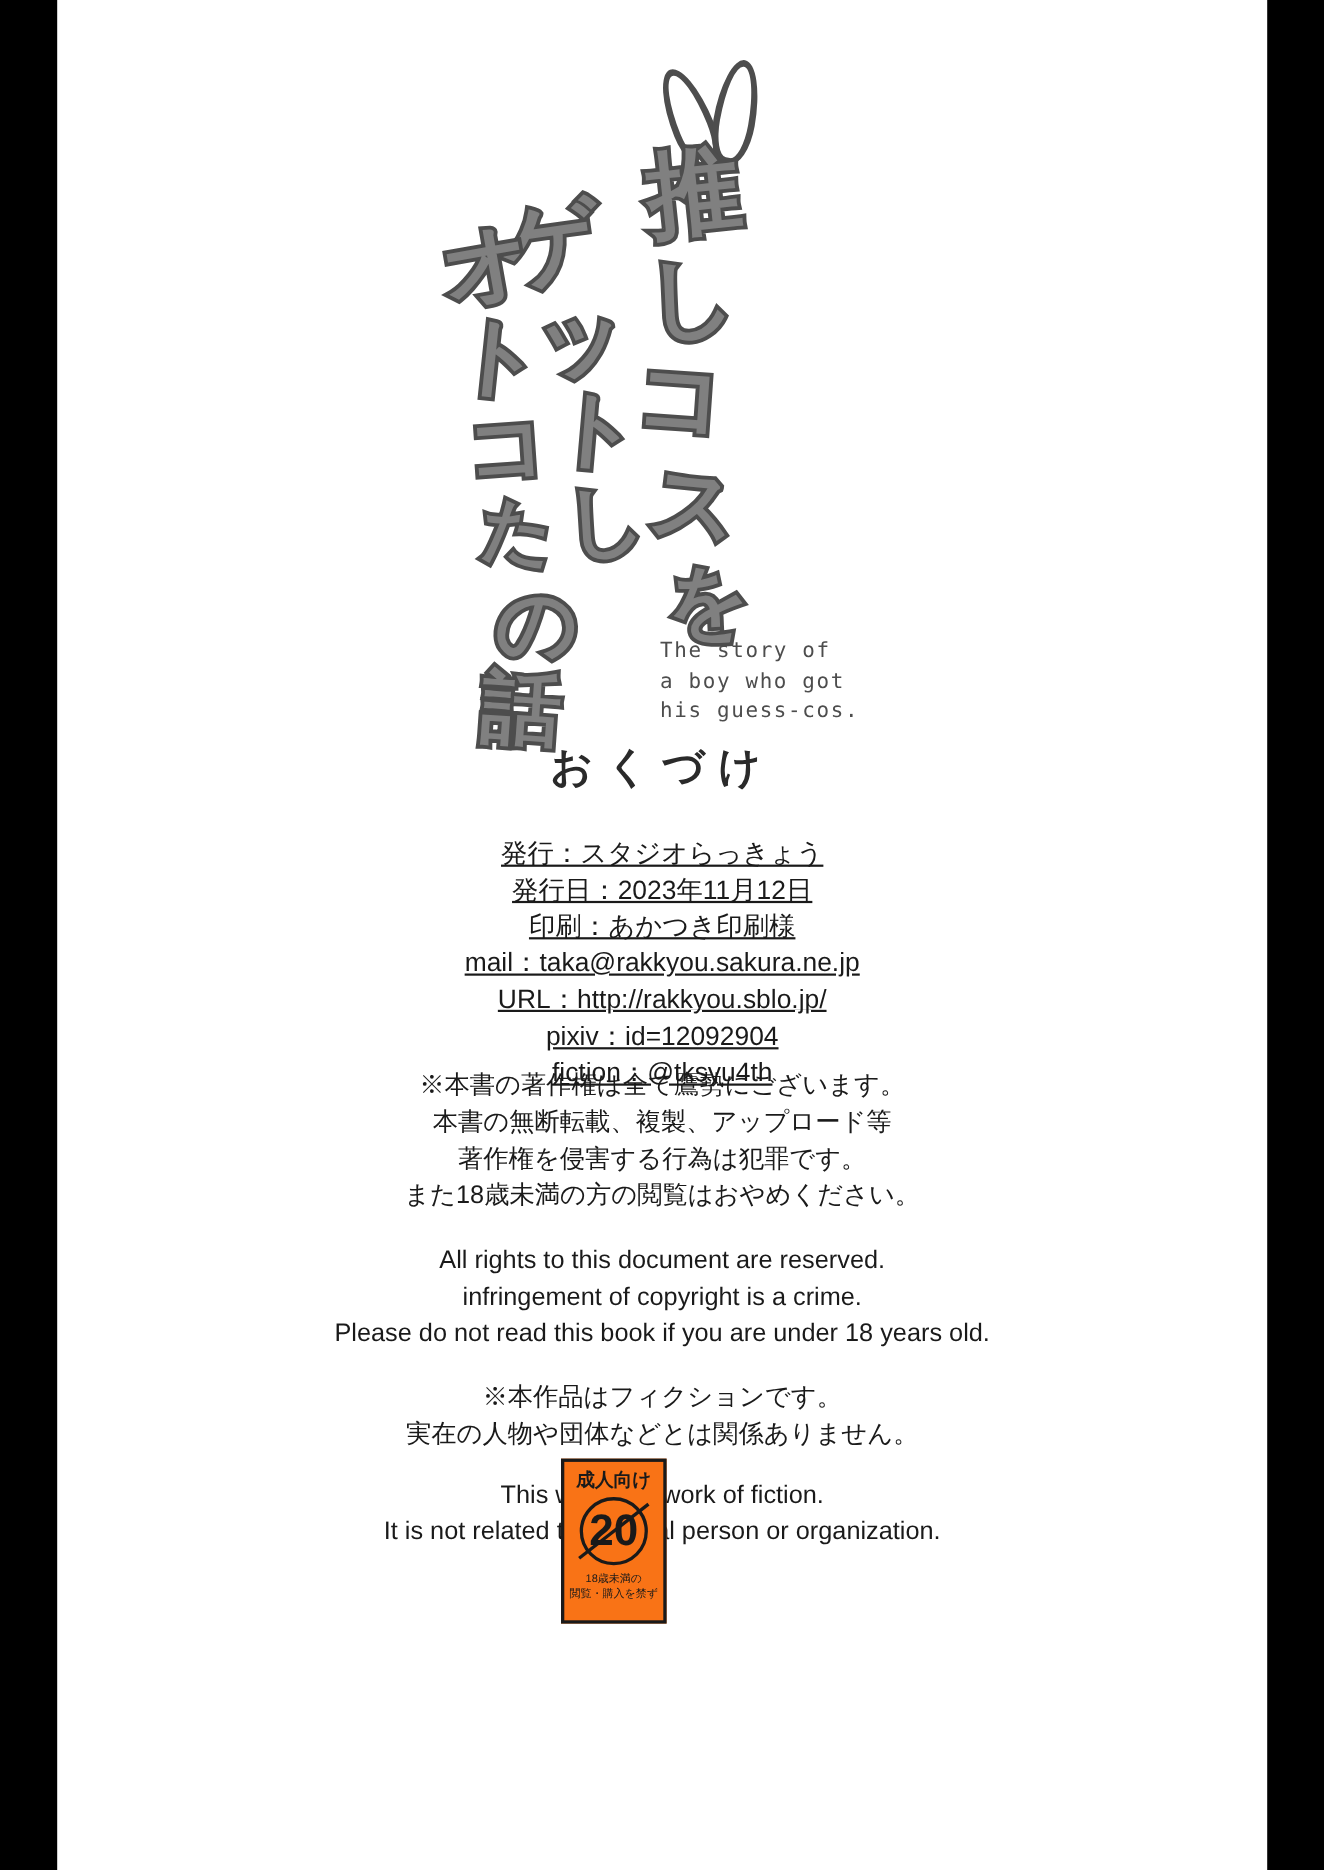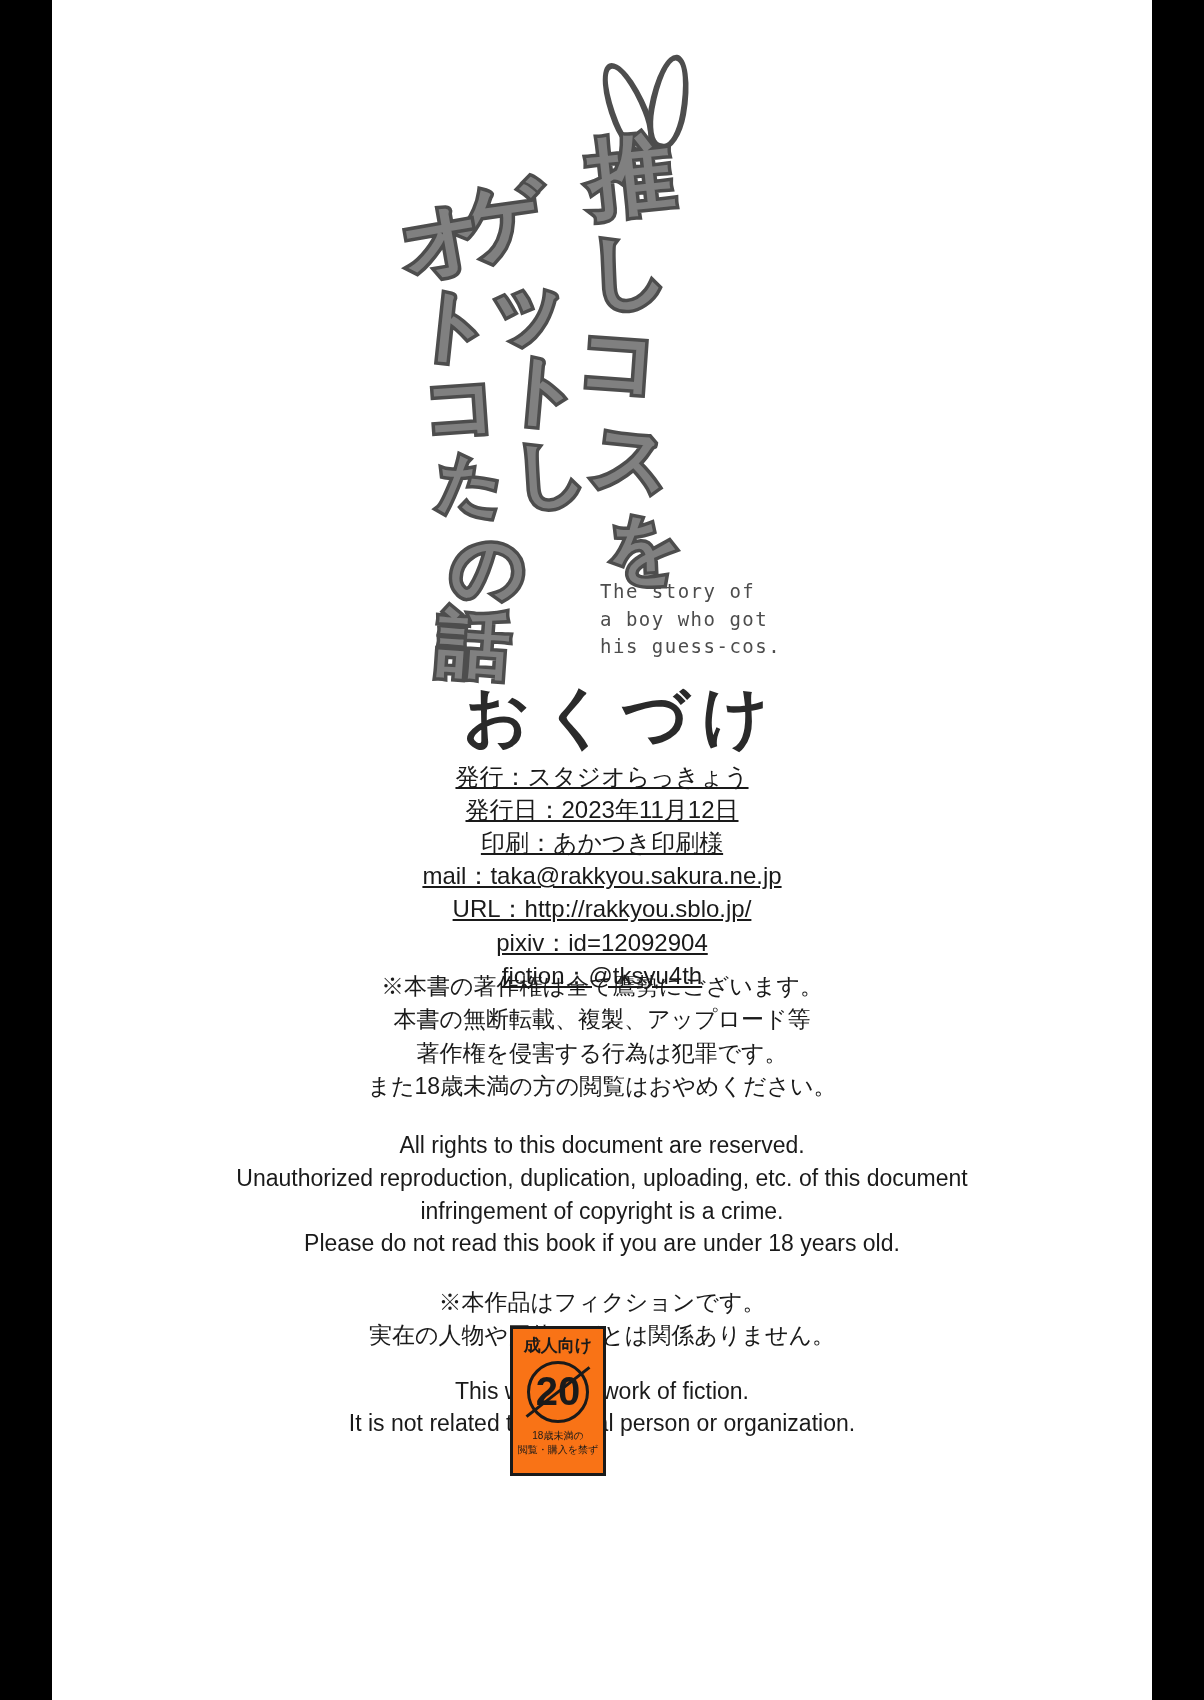--- a/index.html
+++ b/index.html
@@ -98,24 +98,23 @@
 
   
   .okuzuke-heading {
     position: absolute;
     left: 0;
     top: 672px;
     width: 1100px;
     text-align: center;
     font-family: "DejaVu Sans", sans-serif;
     font-weight: bold;
-    font-size: 66px;
+    font-size: 38px;
     letter-spacing: 12px;
     color: #2a2a2a;
-    padding-left: 20px;
   }
 
   .info-block {
     position: absolute;
     left: 0;
     top: 760px;
     width: 1100px;
     text-align: center;
     font-size: 24px;
     line-height: 1.38;
@@ -253,21 +252,20 @@
       <div>※本書の著作権は全て鷹勢にございます。</div>
       <div>本書の無断転載、複製、アップロード等</div>
       <div>著作権を侵害する行為は犯罪です。</div>
       <div>また18歳未満の方の閲覧はおやめください。</div>
     </div>
 
     <div class="gap-lg"></div>
 
     <div class="en">
       <div>All rights to this document are reserved.</div>
-      <div>Unauthorized reproduction, duplication, uploading, etc. of this document</div>
       <div>infringement of copyright is a crime.</div>
       <div>Please do not read this book if you are under 18 years old.</div>
     </div>
 
     <div class="gap-lg"></div>
 
     <div class="jp">
       <div>※本作品はフィクションです。</div>
       <div>実在の人物や団体などとは関係ありません。</div>
     </div>

